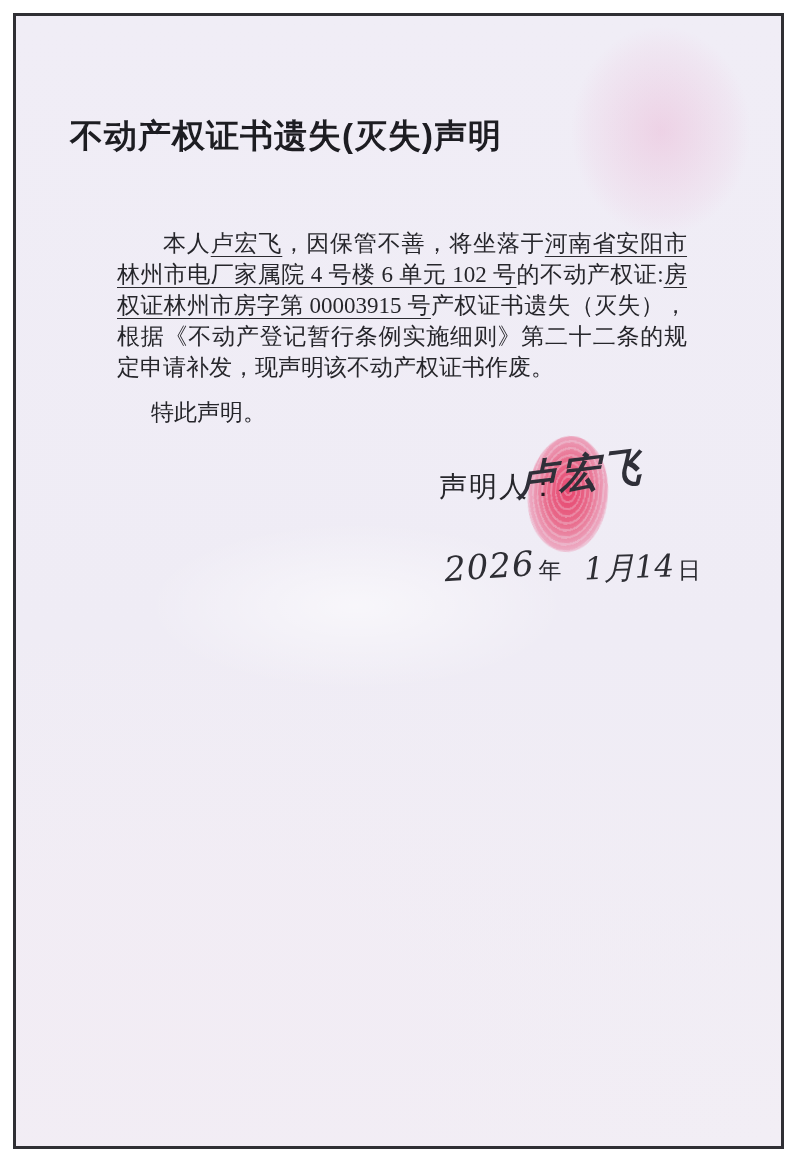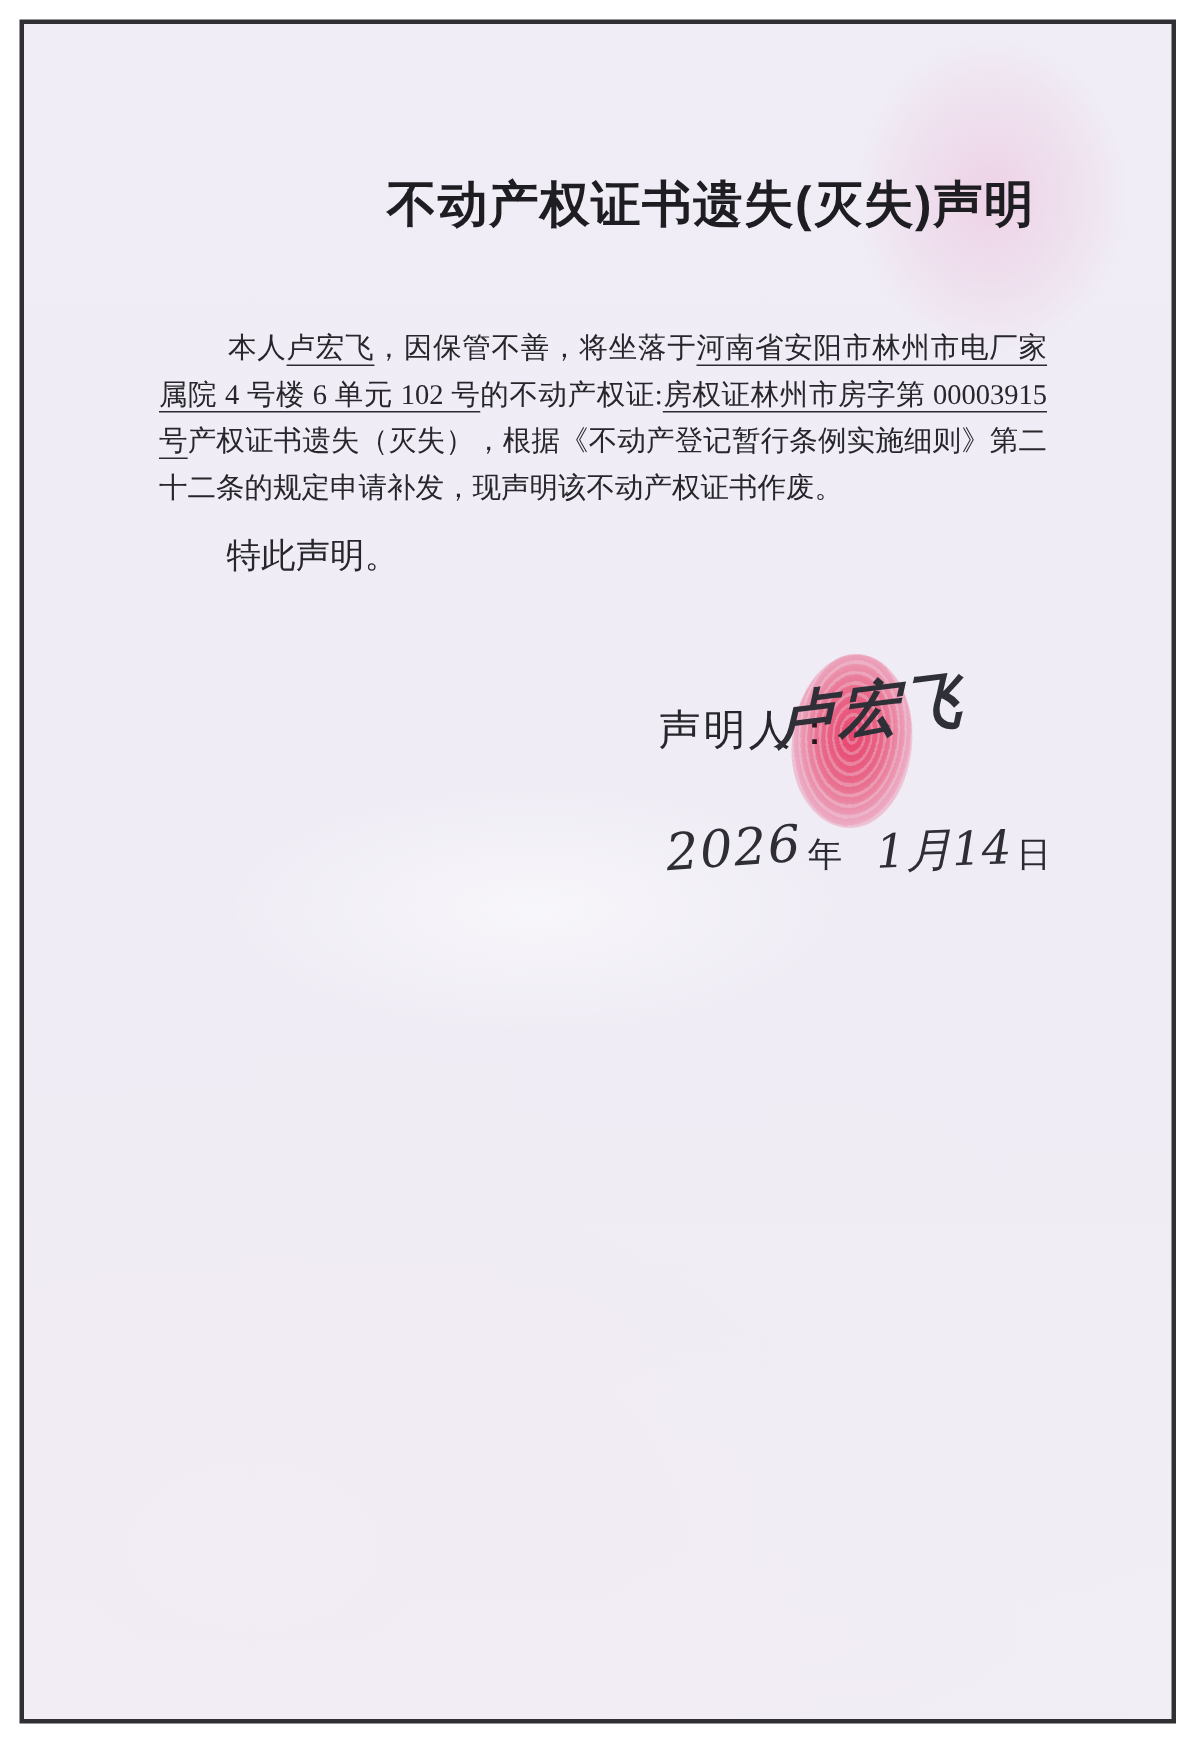--- a/index.html
+++ b/index.html
@@ -31,37 +31,37 @@
       radial-gradient(300px 120px at 340px 590px, rgba(255,255,255,0.55), rgba(255,255,255,0) 70%),
       radial-gradient(900px 600px at 20% 90%, rgba(242,236,244,0.8), rgba(242,236,244,0) 70%),
       linear-gradient(180deg, #f0edf6 0%, #efecf5 55%, #f2eef5 100%);
   }
   .title {
     position: absolute;
     top: 98px;
     left: 54px;
     width: 620px;
     margin: 0;
-    text-align: right;
+    text-align: left;
     font-family: "Liberation Sans", sans-serif;
     font-weight: 700;
     font-size: 33px;
     letter-spacing: 1px;
     color: #1d1d22;
   }
   .textblock {
     position: absolute;
     left: 89px;
     top: 200px;
     width: 594px;
     color: #26262b;
   }
   .bodytext {
-    margin: 1px;
-    font-size: 19px;
+    margin: 12px;
+    font-size: 23px;
     line-height: 31px;
     text-align: justify;
     text-indent: 46px;
   }
   .seg.ul {
     text-decoration: underline;
     text-decoration-thickness: 1.4px;
     text-underline-offset: 5px;
     text-decoration-color: #2b2b30;
   }

